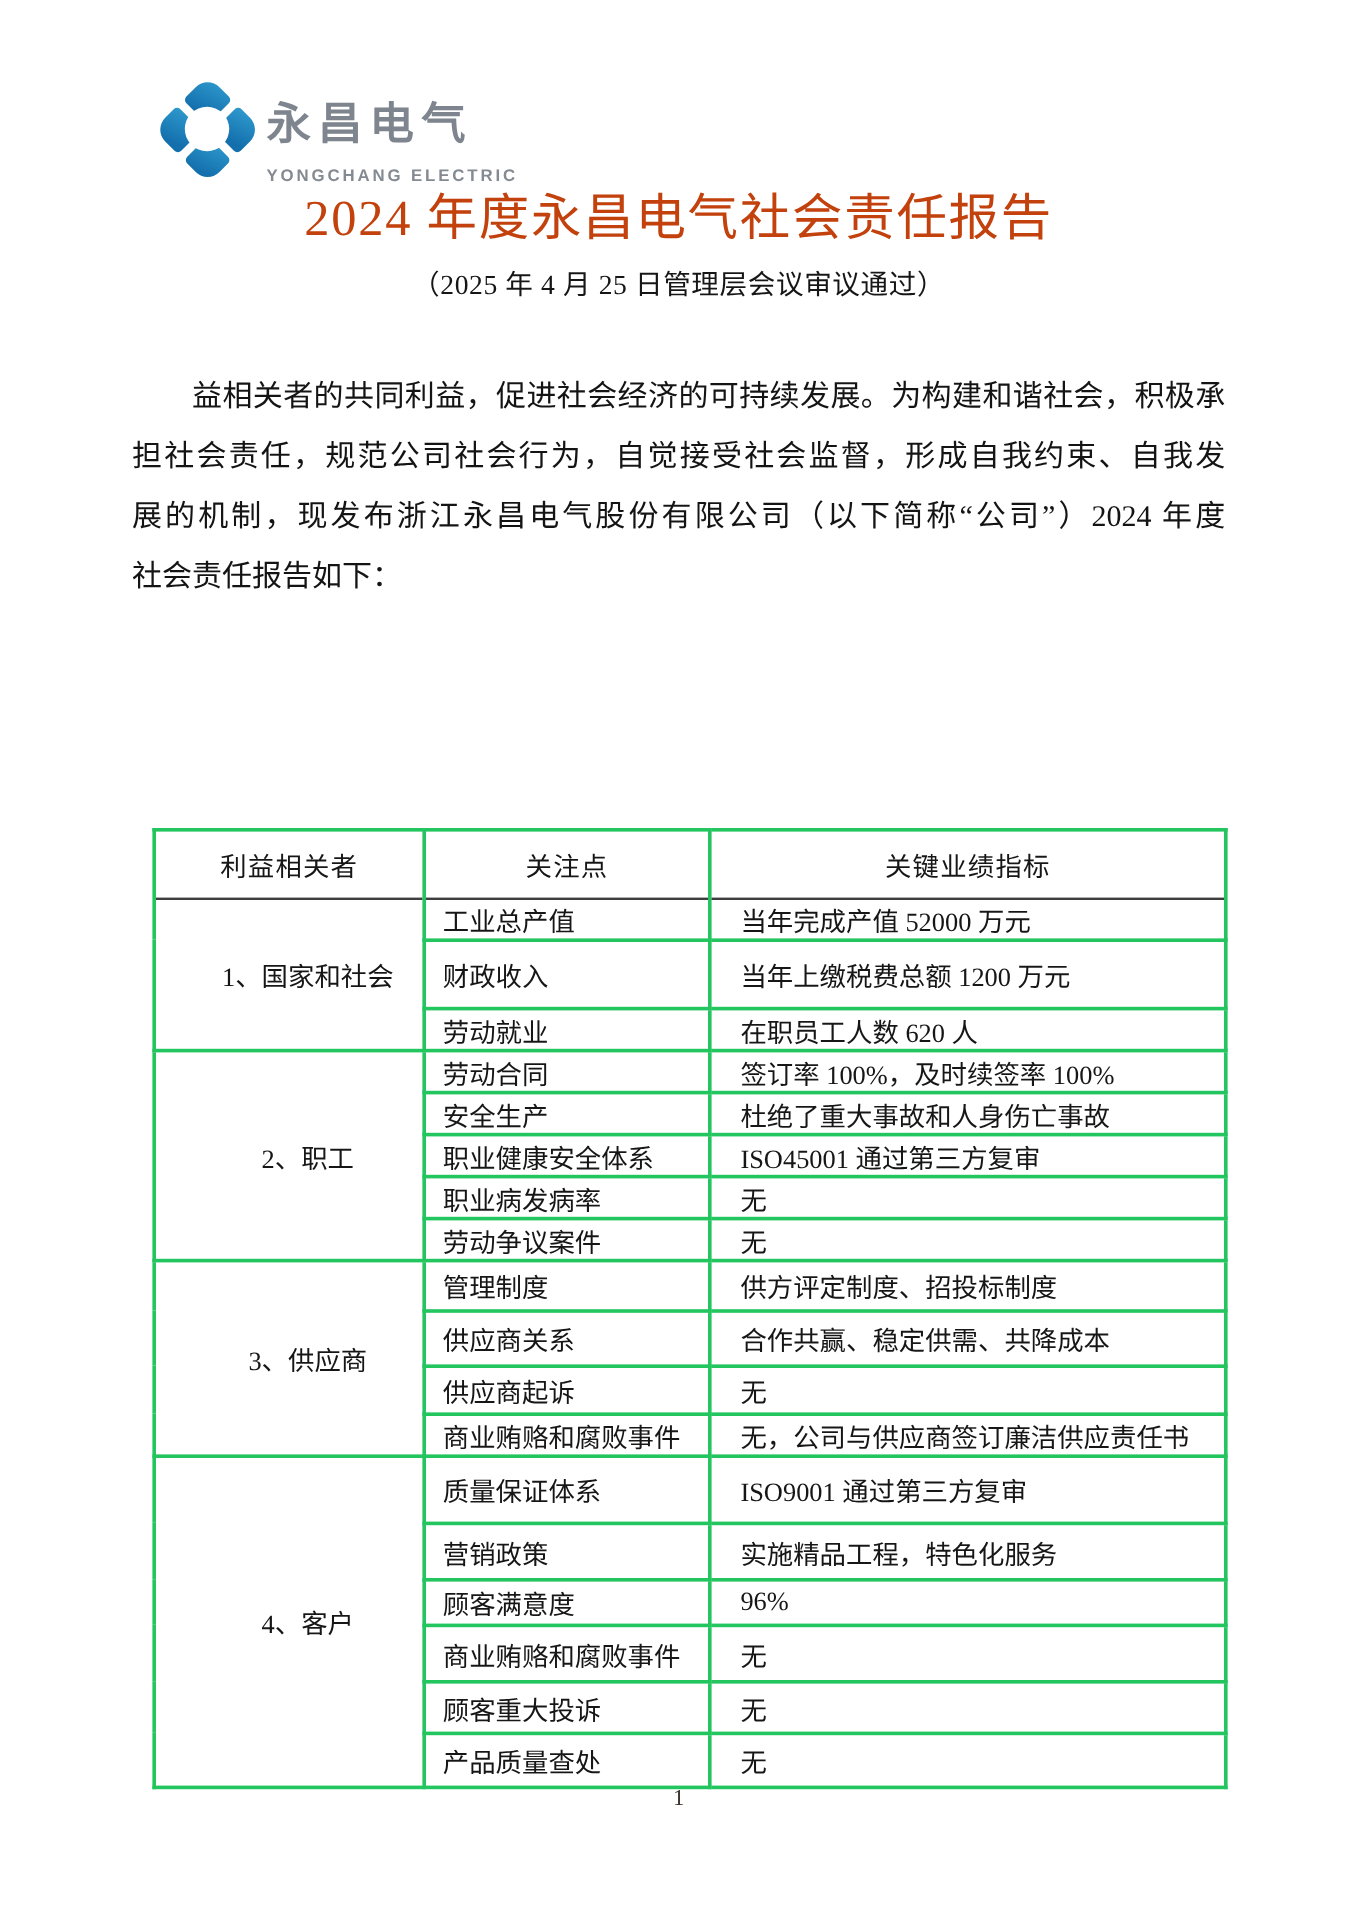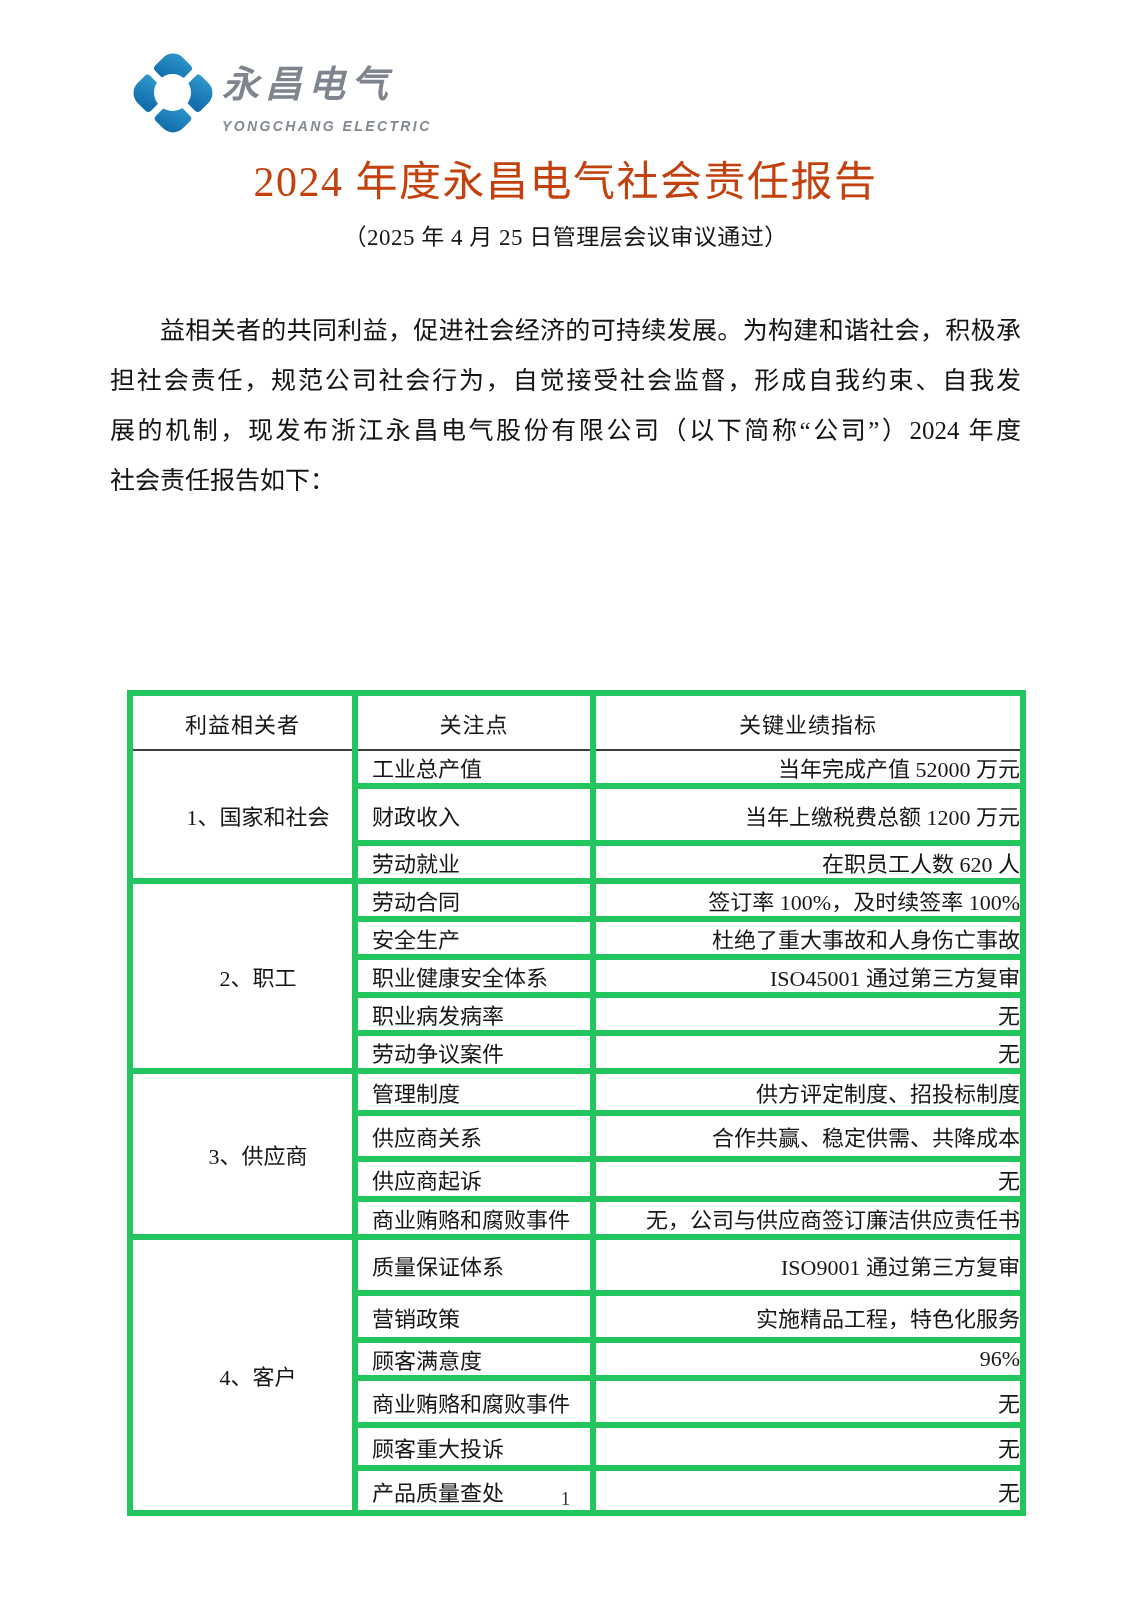--- a/index.html
+++ b/index.html
@@ -6,21 +6,21 @@
   html, body { background:#ffffff; }
   body {
     width:1131px; height:1600px; position:relative;
     font-family:"Liberation Serif","DejaVu Serif",serif;
     color:#1d1d1d;
     overflow:hidden;
   }
   .page { position:absolute; inset:0; background:#ffffff; }
 
   
-  .brand { position:absolute; left:126px; top:47px; display:flex; align-items:center;font-style:italic; }
+  .brand { position:absolute; left:126px; top:62px; display:flex; align-items:flex-end; }
   .mark { position:relative; width:92px; height:92px; flex:0 0 auto; }
   .diamond {
     position:absolute; left:15px; top:14px; width:64px; height:64px;
     transform:rotate(45deg);
     display:grid; grid-template-columns:1fr 1fr; grid-template-rows:1fr 1fr; gap:7px;
   }
   .q { background:linear-gradient(160deg,#2f9ace 0%,#1470ad 80%); }
   .q1 { border-radius:14px 4px 4px 4px; }
   .q2 { border-radius:4px 14px 4px 4px; }
   .q3 { border-radius:4px 4px 4px 14px; }
@@ -60,30 +60,30 @@
   
   table.csr {
     position:absolute; top:690px; left:127px; width:893px;
     border-collapse:collapse; table-layout:fixed;
     font-size:22px; color:#161616;
   }
   table.csr col.c1 { width:225px; }
   table.csr col.c2 { width:238px; }
   table.csr col.c3 { width:430px; }
   table.csr th, table.csr td {
-    border:6px solid #22c55e; vertical-align:middle;
+    border:3px solid #22c55e; vertical-align:middle;
     font-weight:normal; overflow:hidden;
   }
   table.csr { border:2px solid #3e3e3e; }
   table.csr thead th { height:57px; text-align:center; letter-spacing:1px; }
   table.csr thead tr th { border-bottom:2px solid #3e3e3e; }
   tr.gs td { border-top:2px solid #3e3e3e; }
   td.stake { padding-left:31px;text-align:center; }
   td.focus { padding-left:14px; }
-  td.kpi   { padding-left:24px;text-align:right; }
+  td.kpi   { padding-left:24px; }
 
   
   .pagenum {
     position:absolute; top:1488px; left:0; width:100%;
     text-align:center; font-size:19px; color:#3a3330;
   }
 </style>
 </head>
 <body>
 

